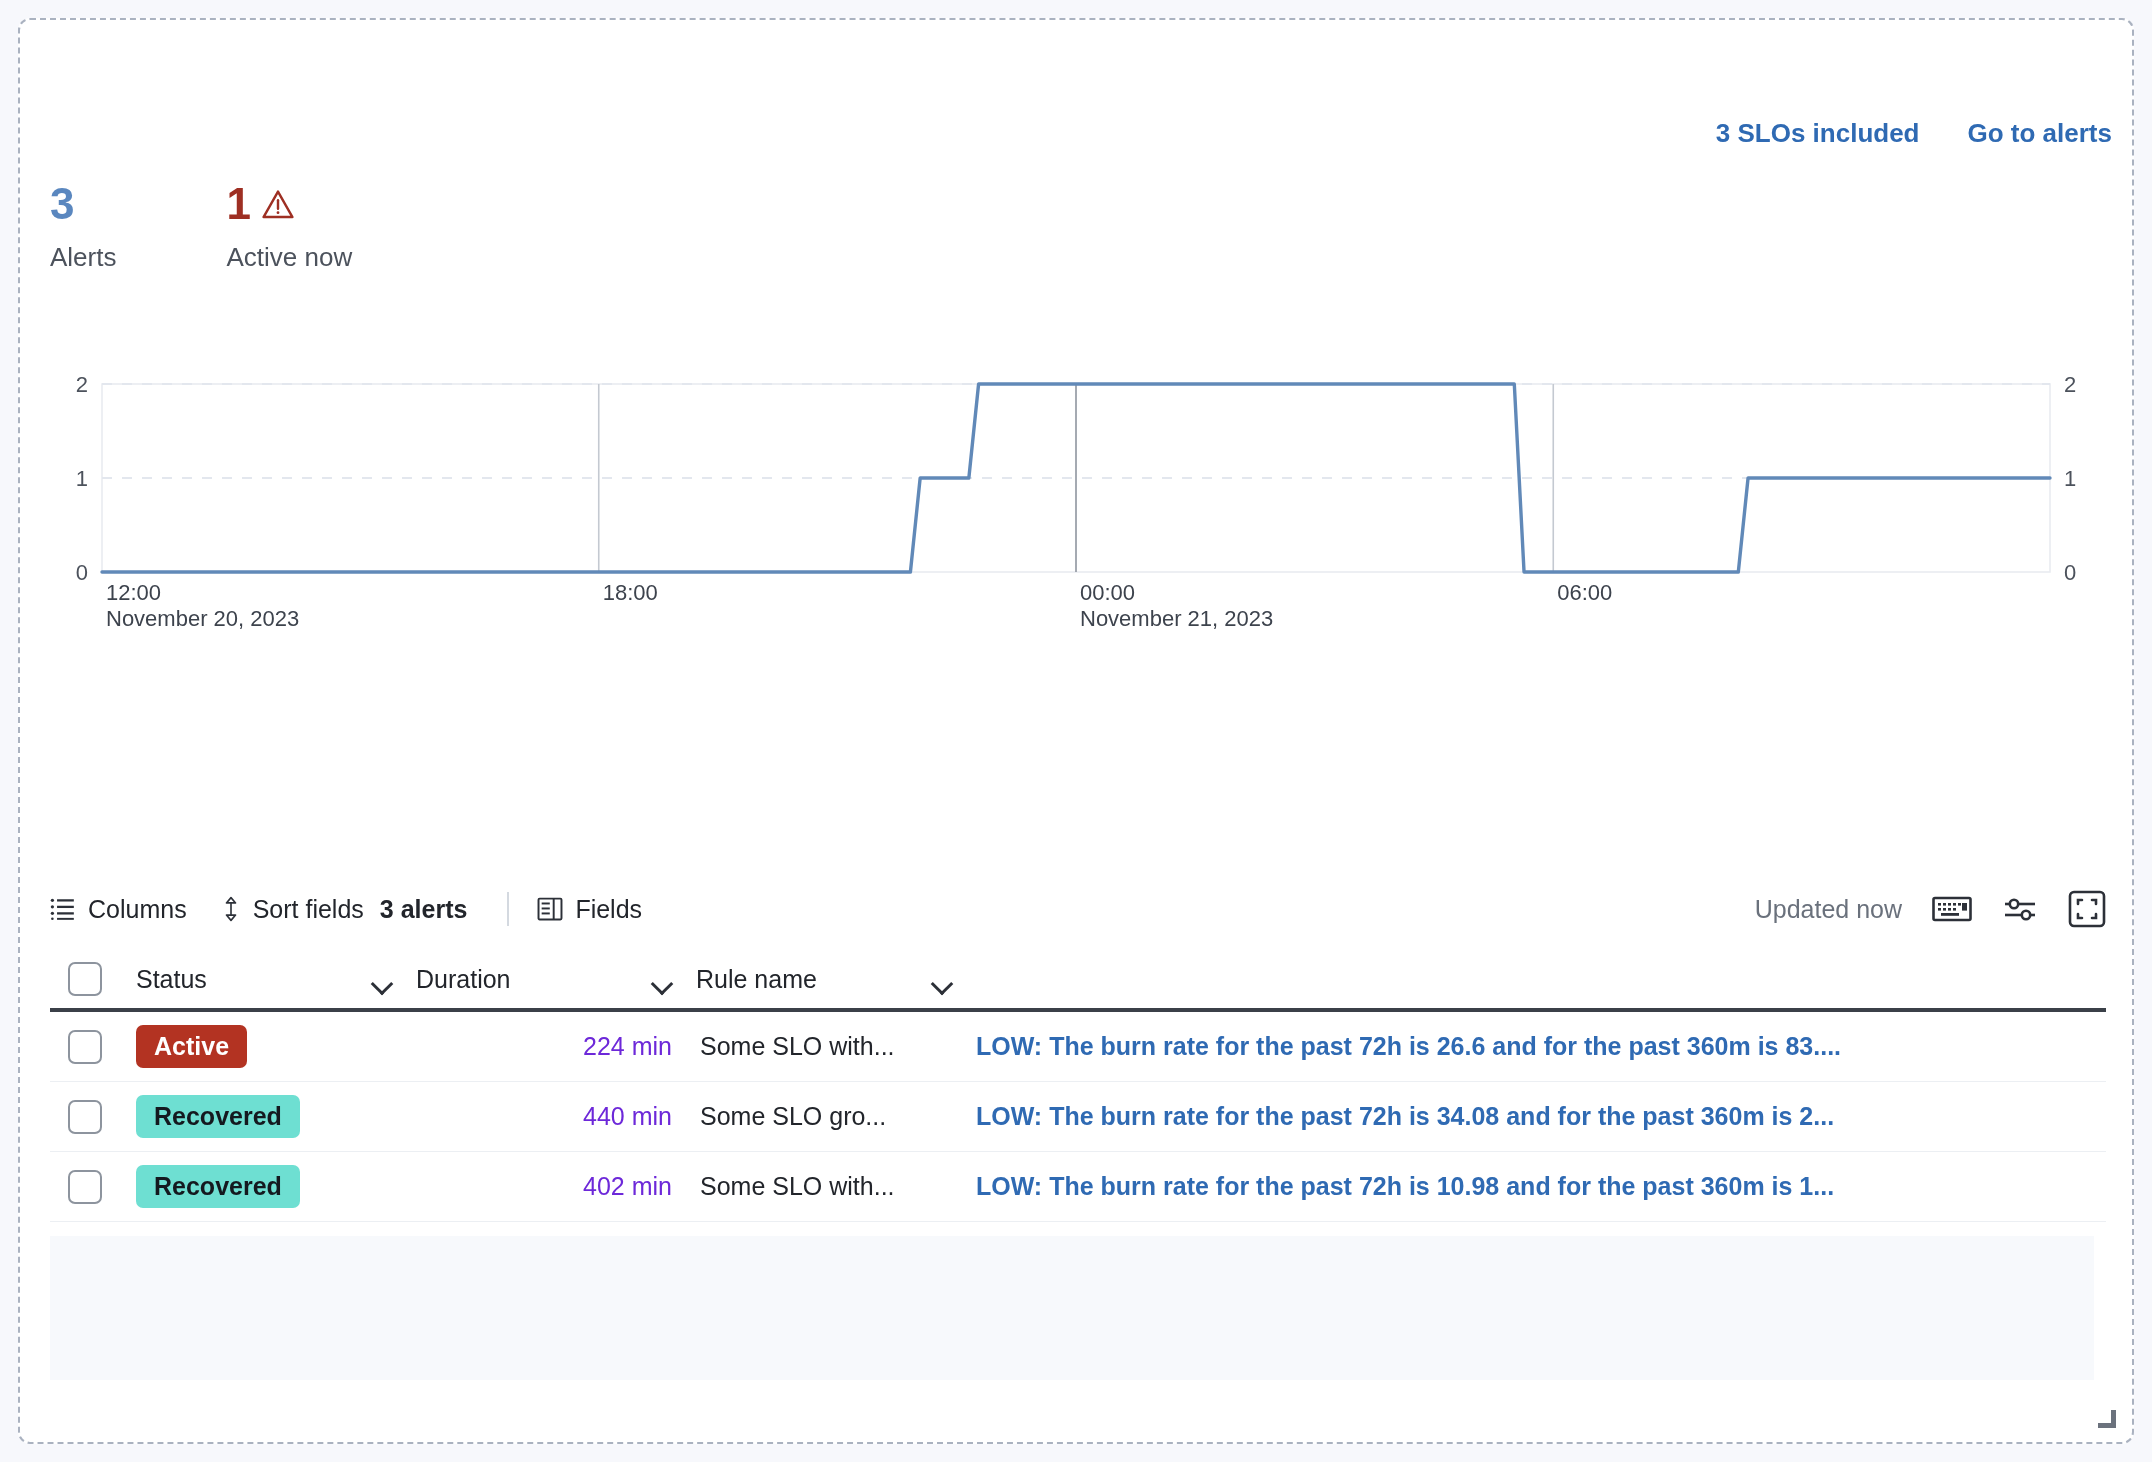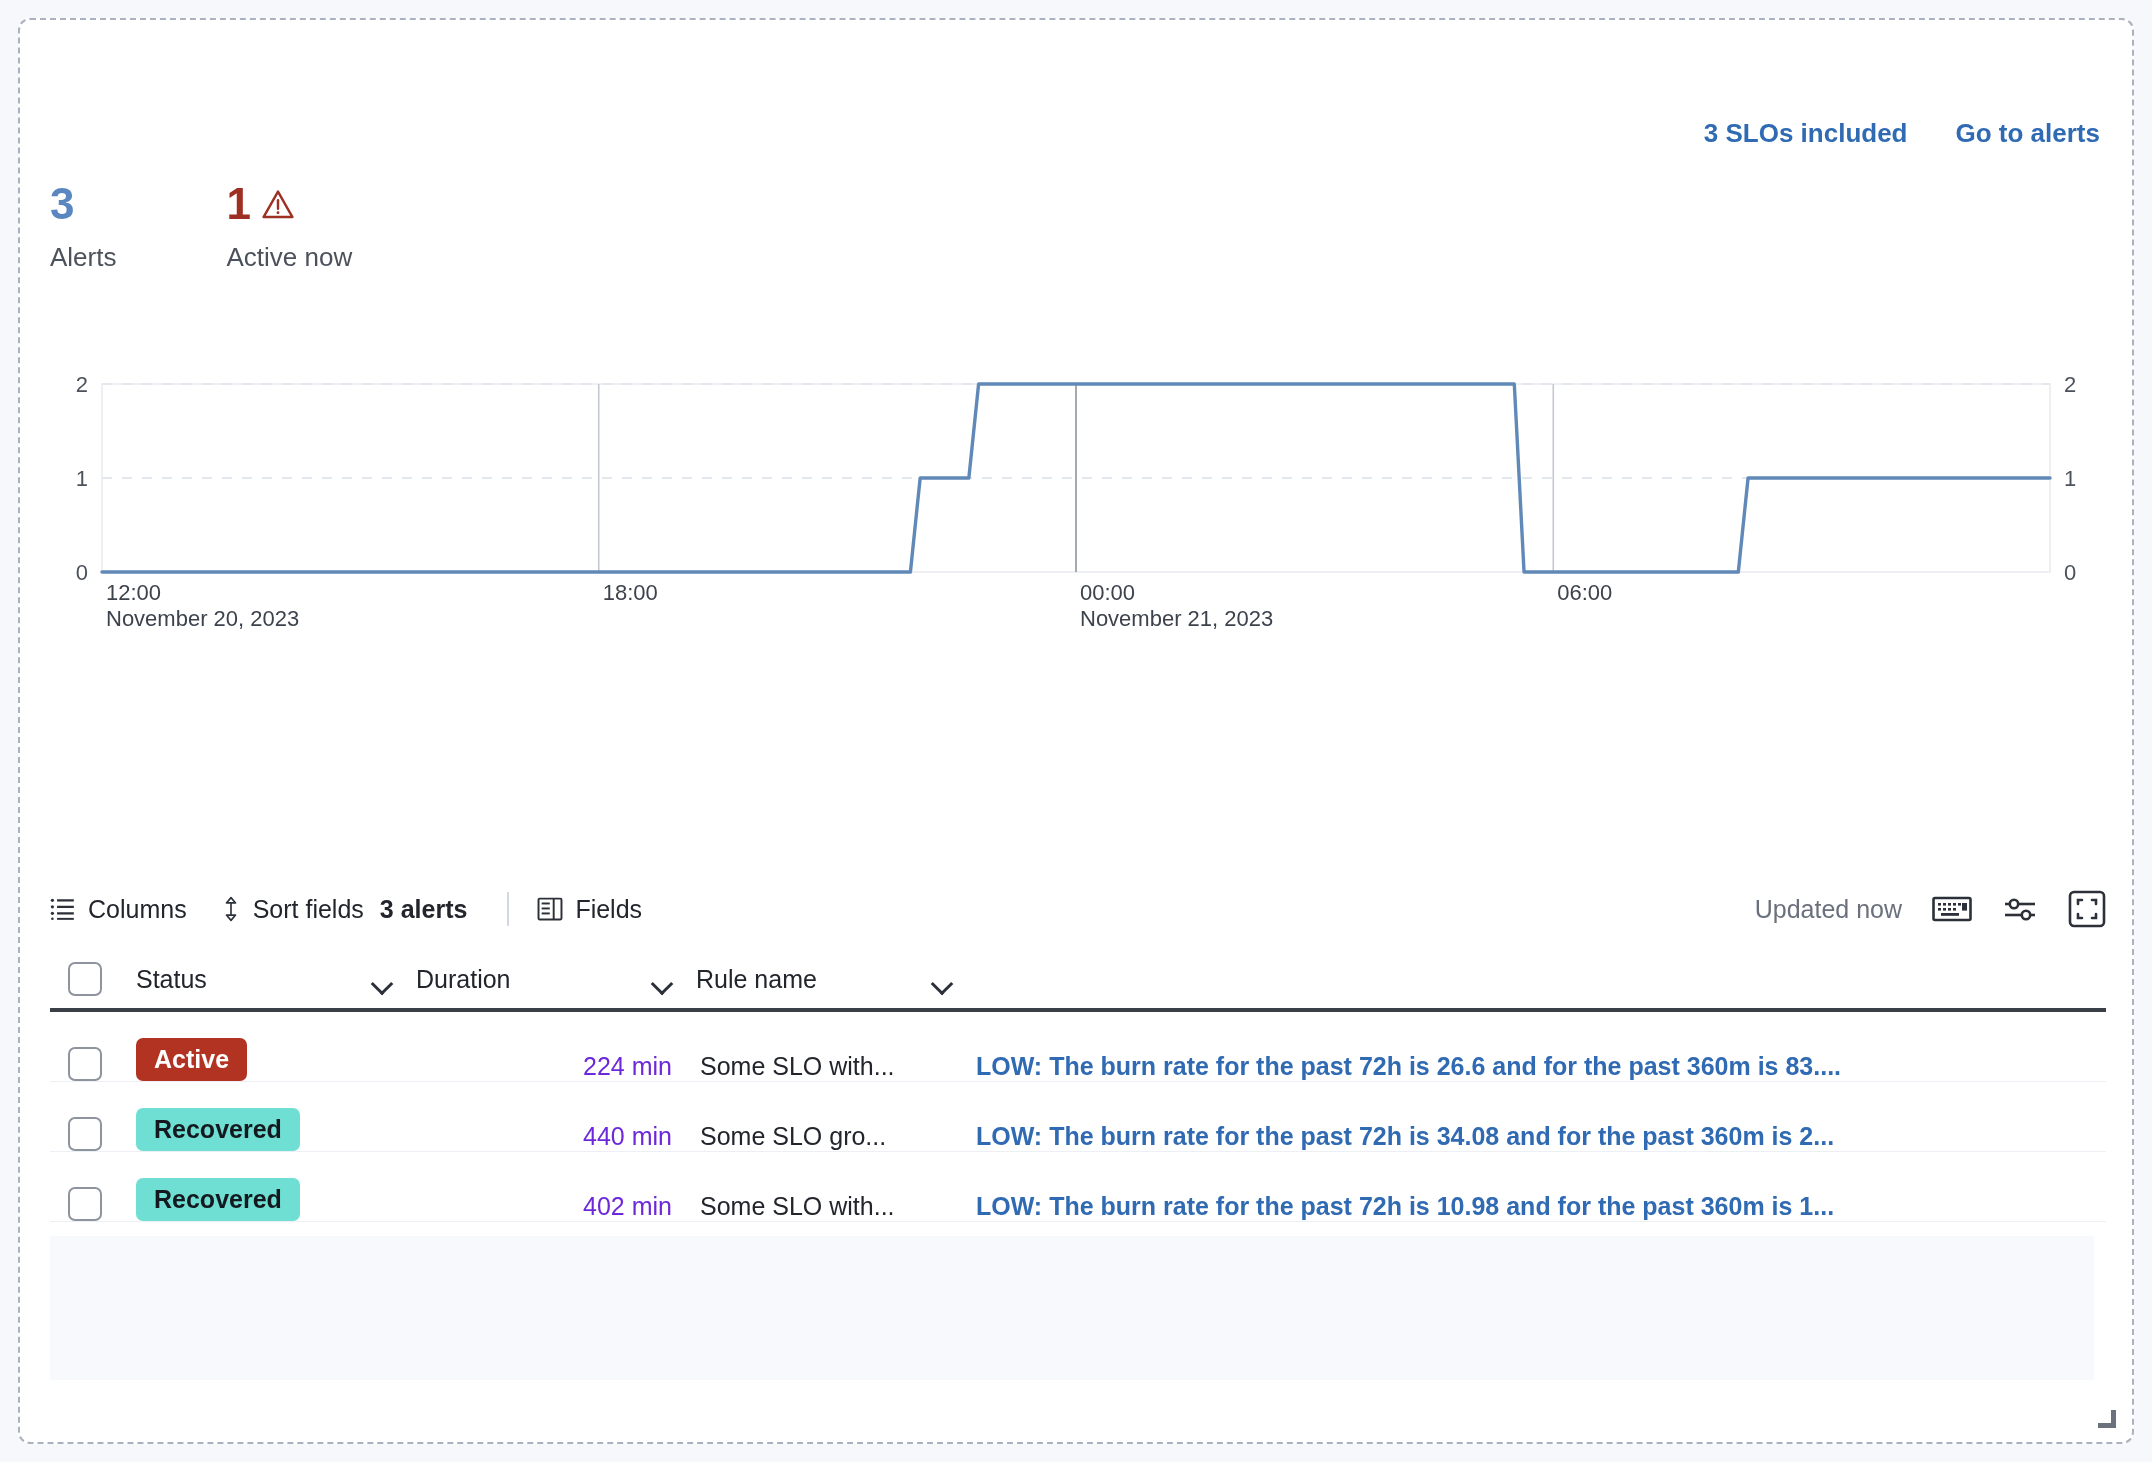--- a/index.html
+++ b/index.html
@@ -40,21 +40,21 @@
     gap: 4px;
   }
   #context-menu-btn .sq {
     width: 8px; height: 8px;
     border: 1.6px solid #2c3038;
     background: #fff;
   }
 
   
   #top-links {
-    position: absolute; right: 32px; top: 98px;
+    position: absolute; right: 20px; top: 98px;
     display: flex; align-items: center; gap: 48px;
     font-size: 26px; color: #2f6ab3; font-weight: 600;
   }
   #top-links span { cursor: pointer; }
 
   
   #stats {
     position: absolute; left: 30px; top: 162px;
     display: flex; align-items: flex-start; gap: 110px;
   }
@@ -139,21 +139,21 @@
   .chev-glyph::after {
     content: "";
     position: absolute; left: 2px; top: 0;
     width: 13px; height: 13px;
     border-right: 3px solid #2c3038;
     border-bottom: 3px solid #2c3038;
     transform: rotate(45deg);
   }
 
   .trow {
-    display: flex; align-items: flex-end;
+    display: flex; align-items: center;
     height: 70px;
     border-bottom: 1px solid #eceff3;
   }
   .badge {
     display: inline-block;
     padding: 7px 18px;
     border-radius: 7px;
     font-size: 25px; font-weight: 700;
     line-height: 1.15;
   }

